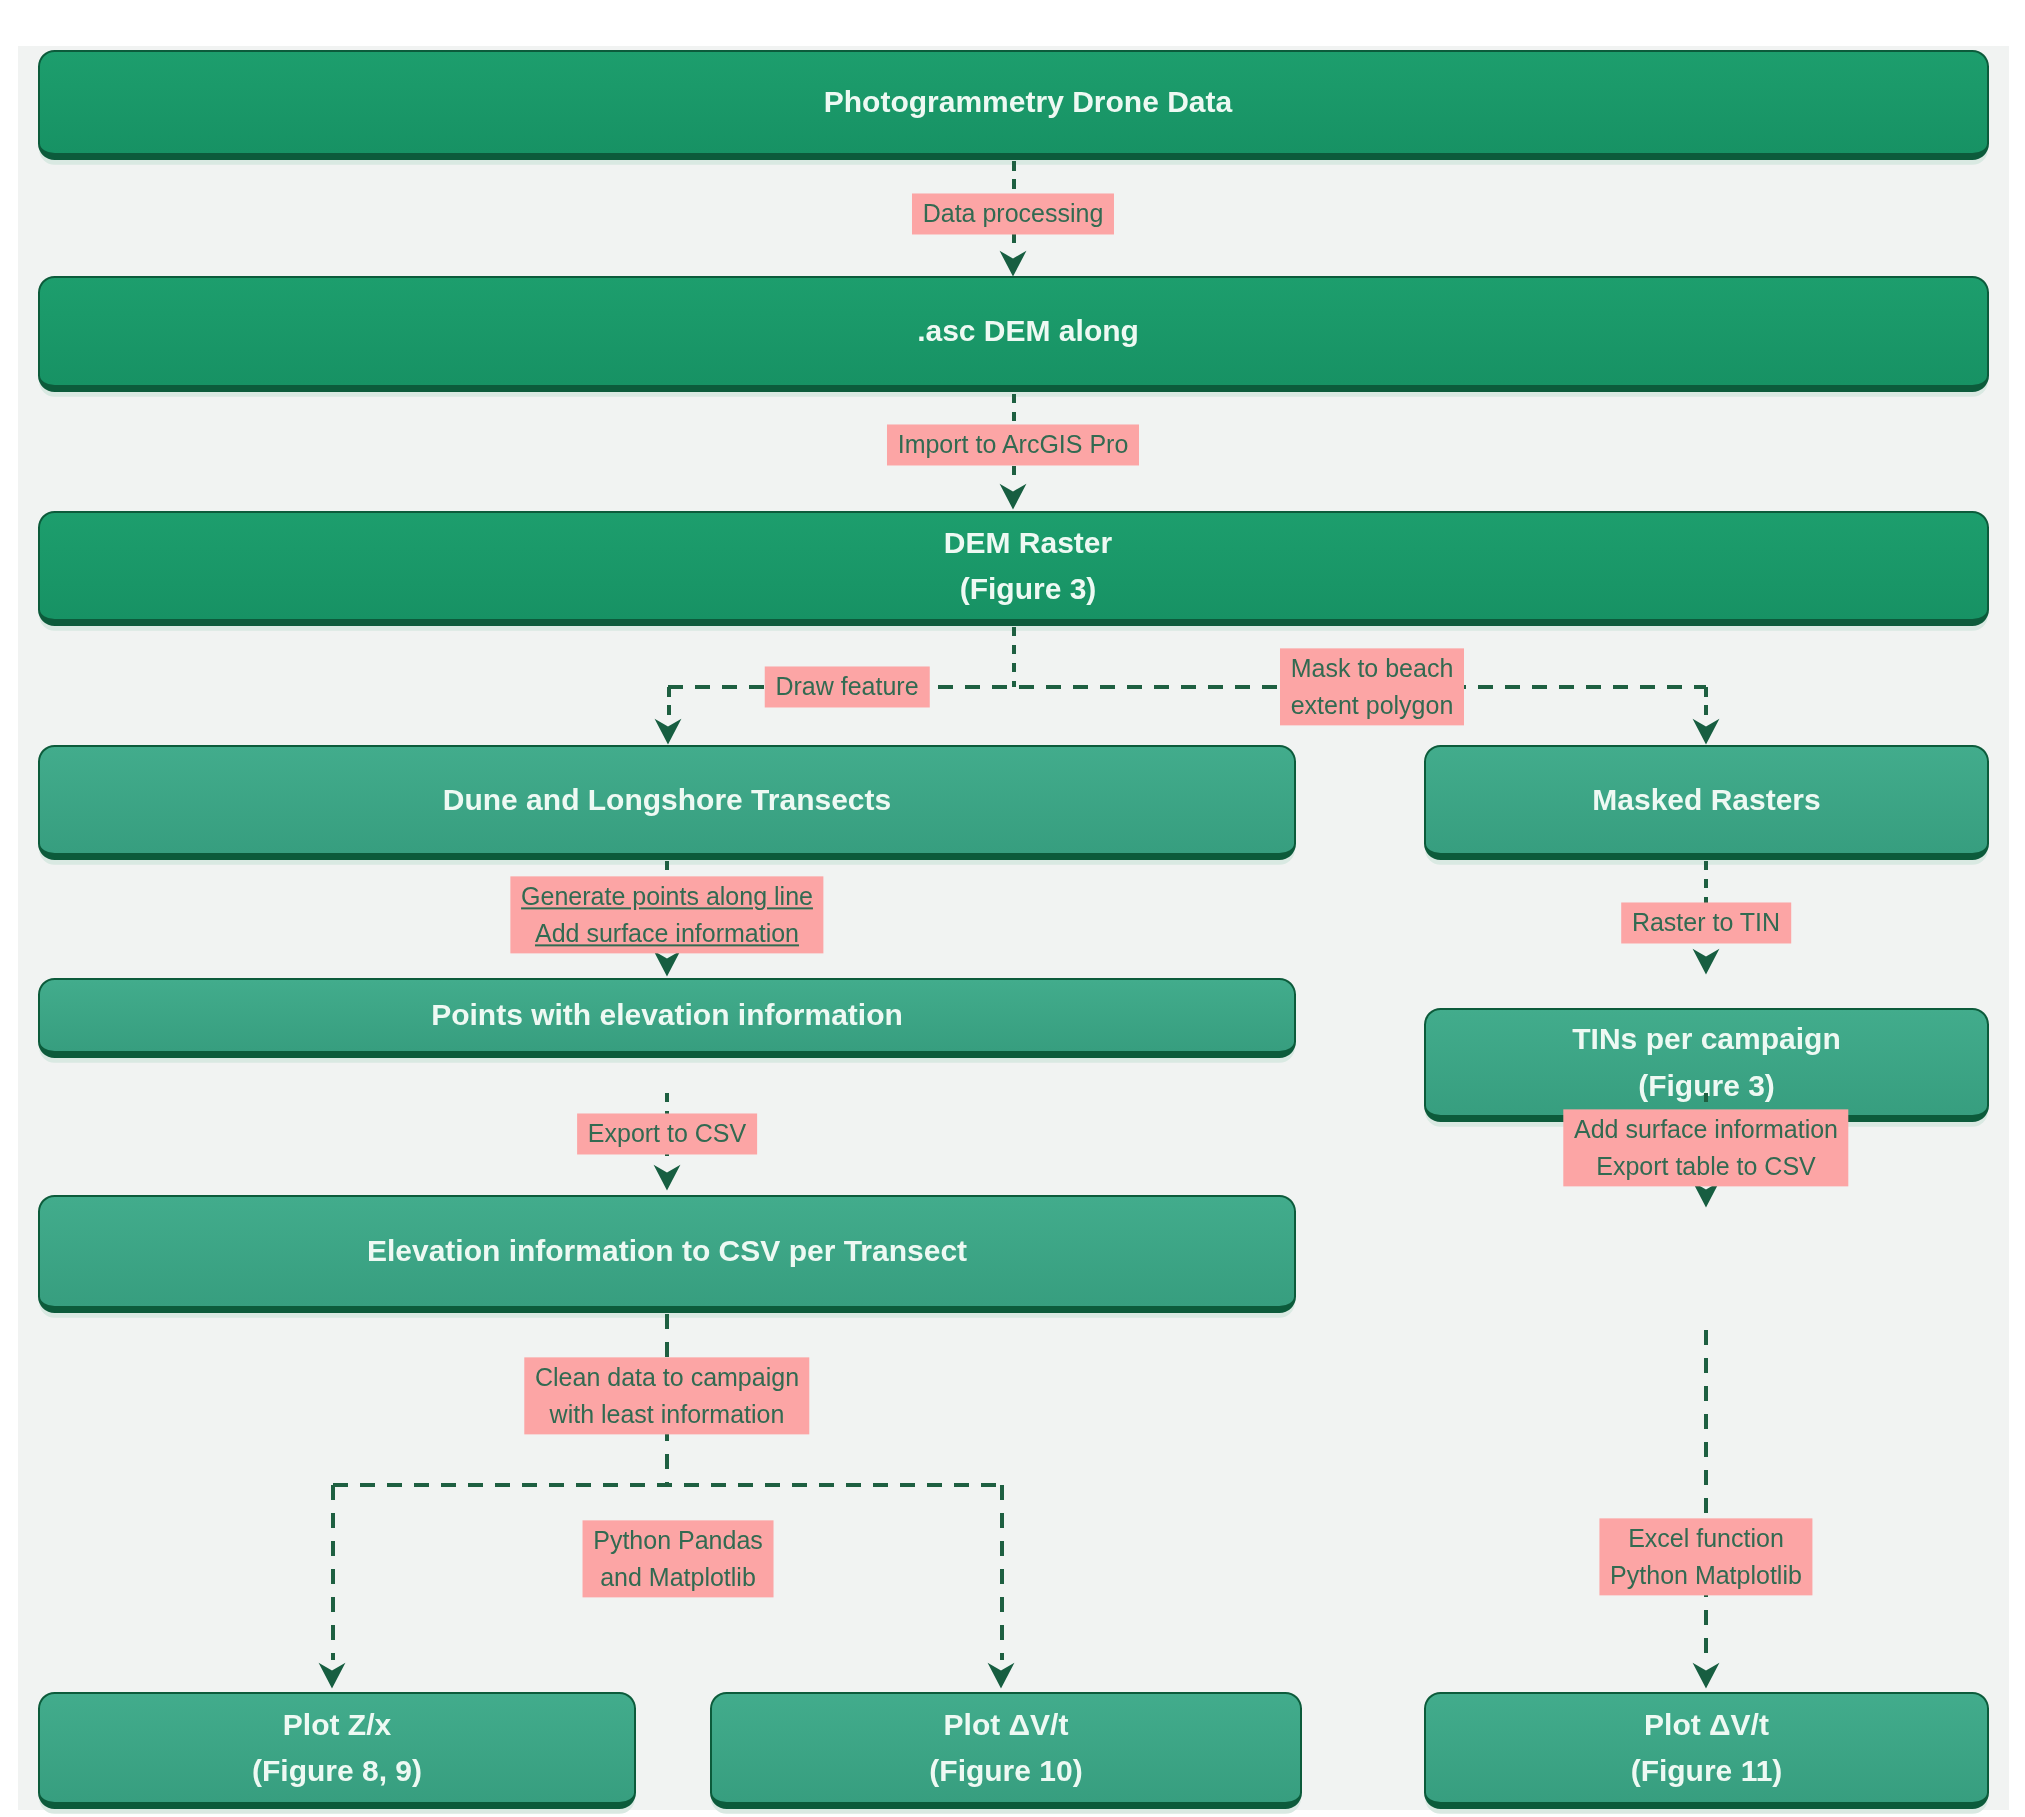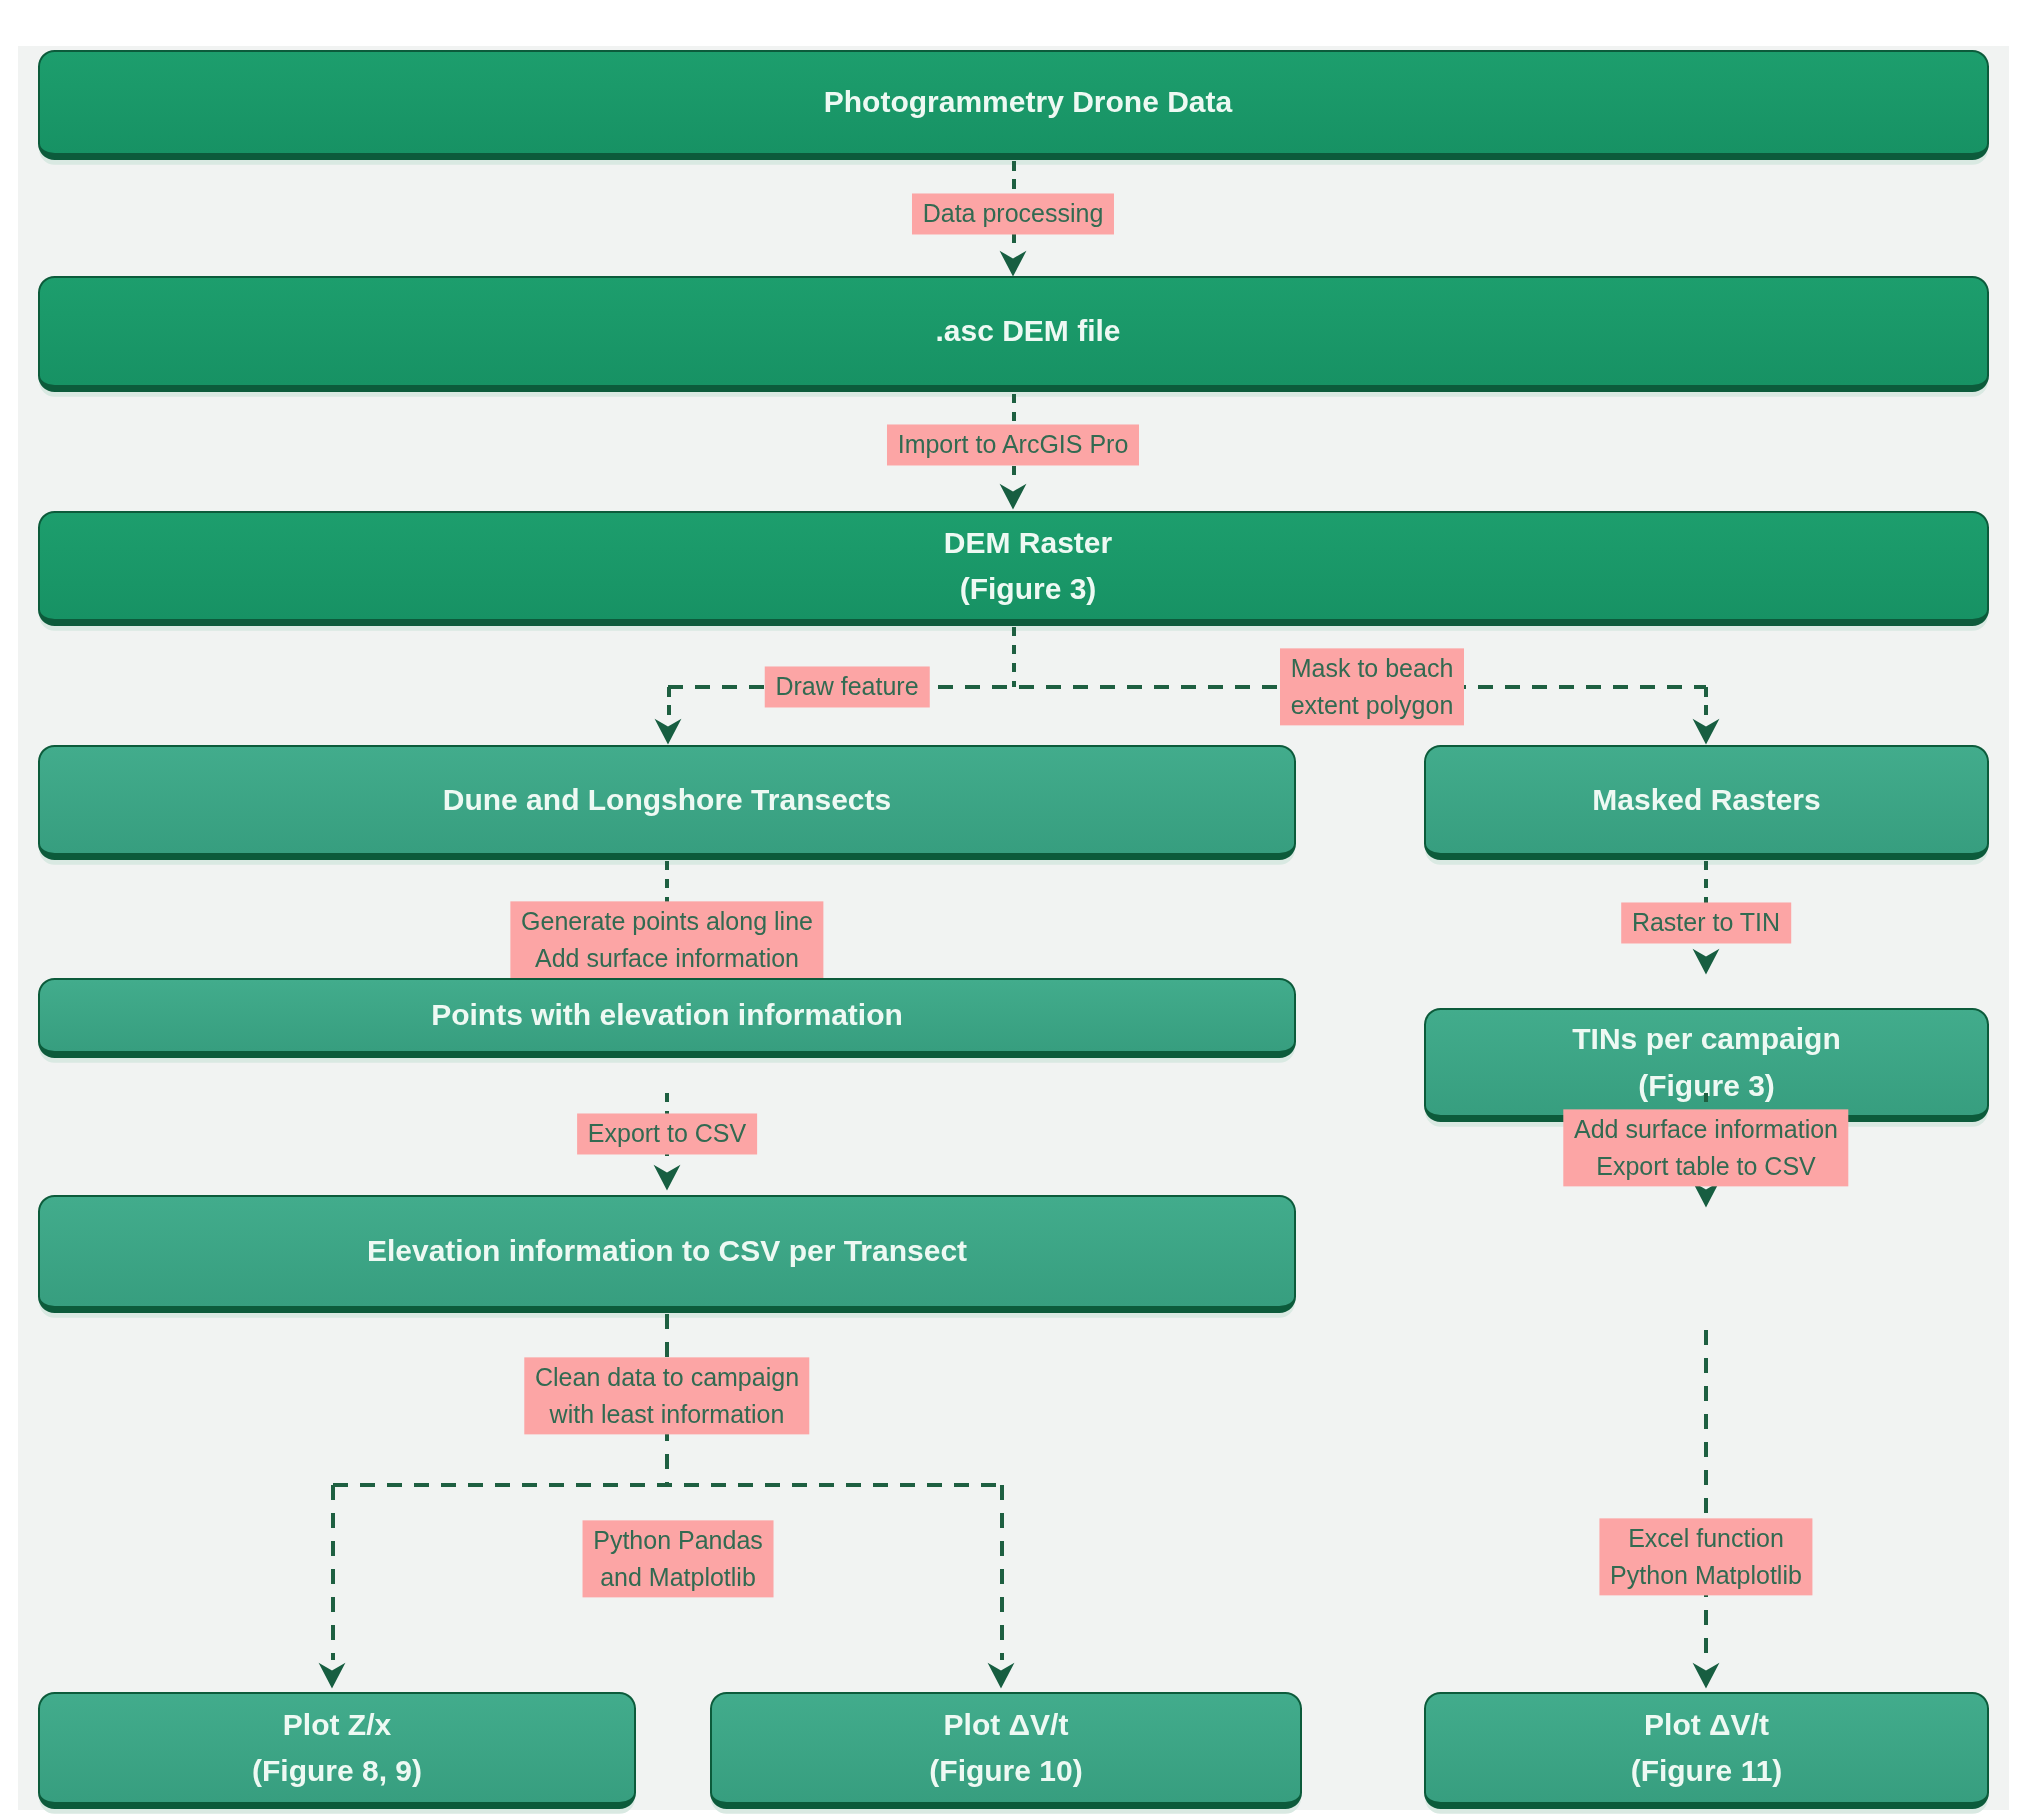--- a/index.html
+++ b/index.html
@@ -35,21 +35,21 @@
 
   <div class="vline vdash" style="left:1012px;top:161px;height:86px;"></div>
   <svg class="ah" style="left:999px;top:247px;" viewBox="0 0 48 52">
       <path d="M1,6 L24,19 L47,6 L24,50 Z" fill="#175e41"></path>
     </svg>
   <div class="edge-label" style="left:1013px;top:214px;">
     <span class="edge-line">Data processing</span>
   </div>
 
   <div class="node primary" style="left:38px;top:276px;width:1951px;height:116px;">
-    <span class="node-line">.asc DEM file</span>
+    <span class="node-line">.asc DEM along</span>
   </div>
 
   <div class="vline vdash" style="left:1012px;top:394px;height:86px;"></div>
   <svg class="ah" style="left:999px;top:480px;" viewBox="0 0 48 52">
       <path d="M1,6 L24,19 L47,6 L24,50 Z" fill="#175e41"></path>
     </svg>
   <div class="edge-label" style="left:1013px;top:445px;">
     <span class="edge-line">Import to ArcGIS Pro</span>
   </div>
 
@@ -80,21 +80,21 @@
     <span class="node-line">Dune and Longshore Transects</span>
   </div>
   <div class="node secondary" style="left:1424px;top:745px;width:565px;height:115px;">
     <span class="node-line">Masked Rasters</span>
   </div>
 
   <div class="vline vdash" style="left:665px;top:861px;height:86px;"></div>
   <svg class="ah" style="left:653px;top:947px;" viewBox="0 0 48 52">
       <path d="M1,6 L24,19 L47,6 L24,50 Z" fill="#175e41"></path>
     </svg>
-  <div class="edge-label" style="left:667px;top:940px;">
+  <div class="edge-label" style="left:667px;top:915px;text-decoration:underline;">
     <span class="edge-line">Generate points along line</span>
     <span class="edge-line">Add surface information</span>
   </div>
 
   <div class="vline vdash" style="left:1704px;top:861px;height:85px;"></div>
   <svg class="ah" style="left:1692px;top:945px;" viewBox="0 0 48 52">
       <path d="M1,6 L24,19 L47,6 L24,50 Z" fill="#175e41"></path>
     </svg>
   <div class="edge-label" style="left:1706px;top:923px;">
     <span class="edge-line">Raster to TIN</span>

